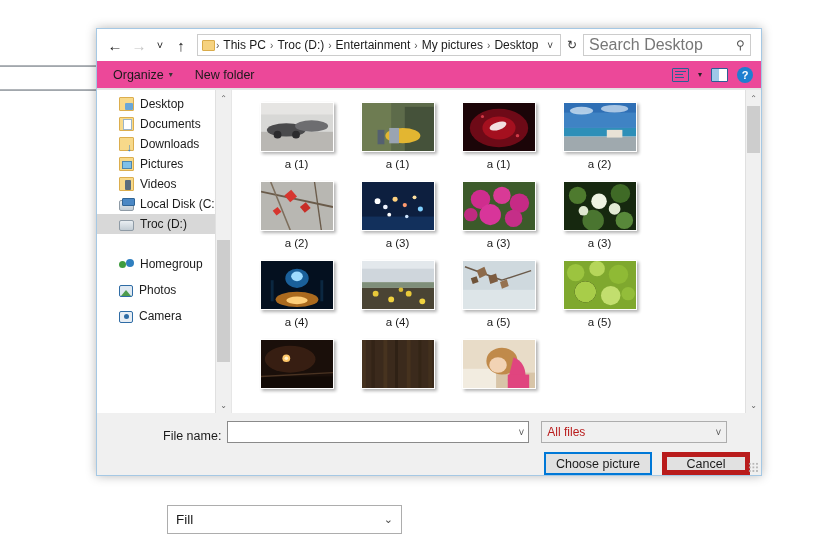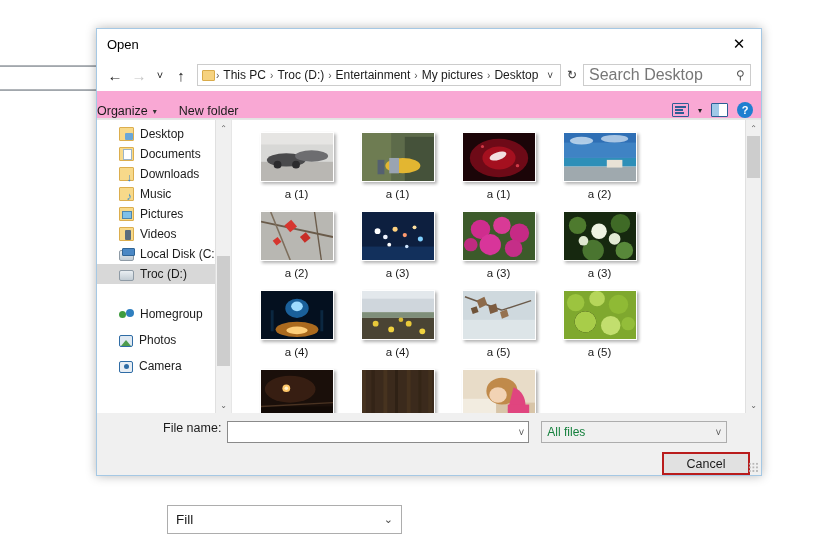--- a/index.html
+++ b/index.html
@@ -90,22 +90,22 @@
   .searchbox {
     width: 168px; height: 22px; flex: none;
     border: 1px solid #cccccc; background: #fff;
     display: flex; align-items: center; padding: 0 5px;
   }
   .searchbox .ph { font-size: 16px; color: #777; flex: 1; }
   .searchbox .mag { font-size: 12px; color: #555; transform: scaleX(-1); }
 
   
   .toolbar {
-    height: 28px; background: #f9a8d4; flex: none;
-    display: flex; align-items: flex-end; padding: 0 8px 0 0;
+    height: 28px; background: #ec4899; flex: none;
+    display: flex; align-items: center; padding: 0 8px 0 16px;
     border-bottom: 1px solid #e3e3e3;
   }
   .tb-item { font-size: 12.5px; color: #1b1b1b; margin-right: 22px; display: flex; align-items: center; }
   .tb-item .caret { font-size: 8px; margin-left: 5px; color: #333; }
   .tb-right { margin-left: auto; display: flex; align-items: center; gap: 9px; }
   .icon-view {
     width: 17px; height: 14px; border: 1.4px solid #2b5f95; border-radius: 1px;
     display: flex; flex-direction: column; justify-content: center; gap: 1.5px; padding: 1px 2px;
   }
   .icon-view i { display: block; height: 1.6px; background: #2b5f95; }
@@ -247,41 +247,41 @@
     border: 1px solid rgba(255,255,255,0.6);
   }
   .thumb-wrap .img { width: 100%; height: 100%; display: block; }
   .cap {
     font-size: 11.5px; color: #1b1b1b; margin-top: 6px;
     text-align: center; white-space: nowrap;
   }
 
   
   .footer { flex: none; background: #f0f0f0; padding: 8px 10px 0 10px; position: relative; }
-  .frow { display: flex; align-items: flex-start; }
+  .frow { display: flex; align-items: flex-end; }
   .fname-label { font-size: 12.5px; color: #1b1b1b; margin-right: 6px; }
   .fname-input {
     width: 302px; height: 22px; border: 1px solid #8a8a8a; background: #fff;
     display: flex; align-items: center; padding: 0 4px;
   }
   .fname-input .val { flex: 1; font-size: 12px; color: #1b1b1b; }
   .fname-input .chev { font-size: 10px; color: #555; }
   .filter-select {
     width: 186px; height: 22px; margin-left: 12px;
     border: 1px solid #adadad; background: #f0f0f0;
     display: flex; align-items: center; padding: 0 5px;
   }
-  .filter-select .val { flex: 1; font-size: 12px; color: #15803d; }
+  .filter-select .val { flex: 1; font-size: 12px; color: #b91c1c; }
   .filter-select .chev { font-size: 10px; color: #555; }
 
   .frow2 { display: flex; justify-content: flex-end; margin-top: 9px; padding-right: 1px; }
   .btn {
     height: 23px; min-width: 88px; padding: 0 10px;
     font-size: 12.5px; color: #1b1b1b;
-    background: #e1e1e1; border: 2px solid #b91c1c;
+    background: #e1e1e1; border: 5px solid #b91c1c;
     display: flex; align-items: center; justify-content: center;
   }
   .btn.primary { border: 2px solid #0078d7; background: #e1e1e1; margin-right: 10px; min-width: 97px; }
 
   .grip {
     position: absolute; right: 2px; bottom: 2px; width: 11px; height: 11px;
     background-image:
       radial-gradient(#b0b0b0 38%, transparent 40%);
     background-size: 3.6px 3.6px;
     opacity: 0.9;
@@ -296,24 +296,20 @@
   <div class="bg-line l2"></div>
 
   <div class="fit-label">Choose a fit</div>
   <div class="fit-select">
     <span>Fill</span>
     <span class="chev">⌄</span>
   </div>
 
   <div class="dialog">
 
-    <div class="titlebar">
-      <span class="title">Open</span>
-      <span class="close-btn">✕</span>
-    </div>
 
     <div class="navbar">
       <span class="nav-btn">←</span>
       <span class="nav-btn disabled">→</span>
       <span class="nav-btn small">˅</span>
       <span class="nav-btn">↑</span>
 
       <div class="crumbbar">
         <span class="crumb-folder"></span>
         <span class="crumb-sep">›</span>
@@ -368,24 +364,20 @@
         </div>
         <div class="side-item">
           <span class="side-ico folder-ico doc"></span>
           <span>Documents</span>
         </div>
         <div class="side-item">
           <span class="side-ico folder-ico dl"></span>
           <span>Downloads</span>
         </div>
         <div class="side-item">
-          <span class="side-ico folder-ico mus"></span>
-          <span>Music</span>
-        </div>
-        <div class="side-item">
           <span class="side-ico folder-ico pic"></span>
           <span>Pictures</span>
         </div>
         <div class="side-item">
           <span class="side-ico folder-ico vid"></span>
           <span>Videos</span>
         </div>
         <div class="side-item">
           <span class="side-ico drive-ico c"></span>
           <span>Local Disk (C:)</span>
@@ -672,19 +664,20 @@
         <div class="fname-input">
           <span class="val"></span>
           <span class="chev">˅</span>
         </div>
         <div class="filter-select">
           <span class="val">All files</span>
           <span class="chev">˅</span>
         </div>
       </div>
       <div class="frow2">
+        <span class="btn primary">Choose picture</span>
         <span class="btn">Cancel</span>
       </div>
       <span class="grip"></span>
     </div>
 
   </div>
 </div>
 
 </body></html>

